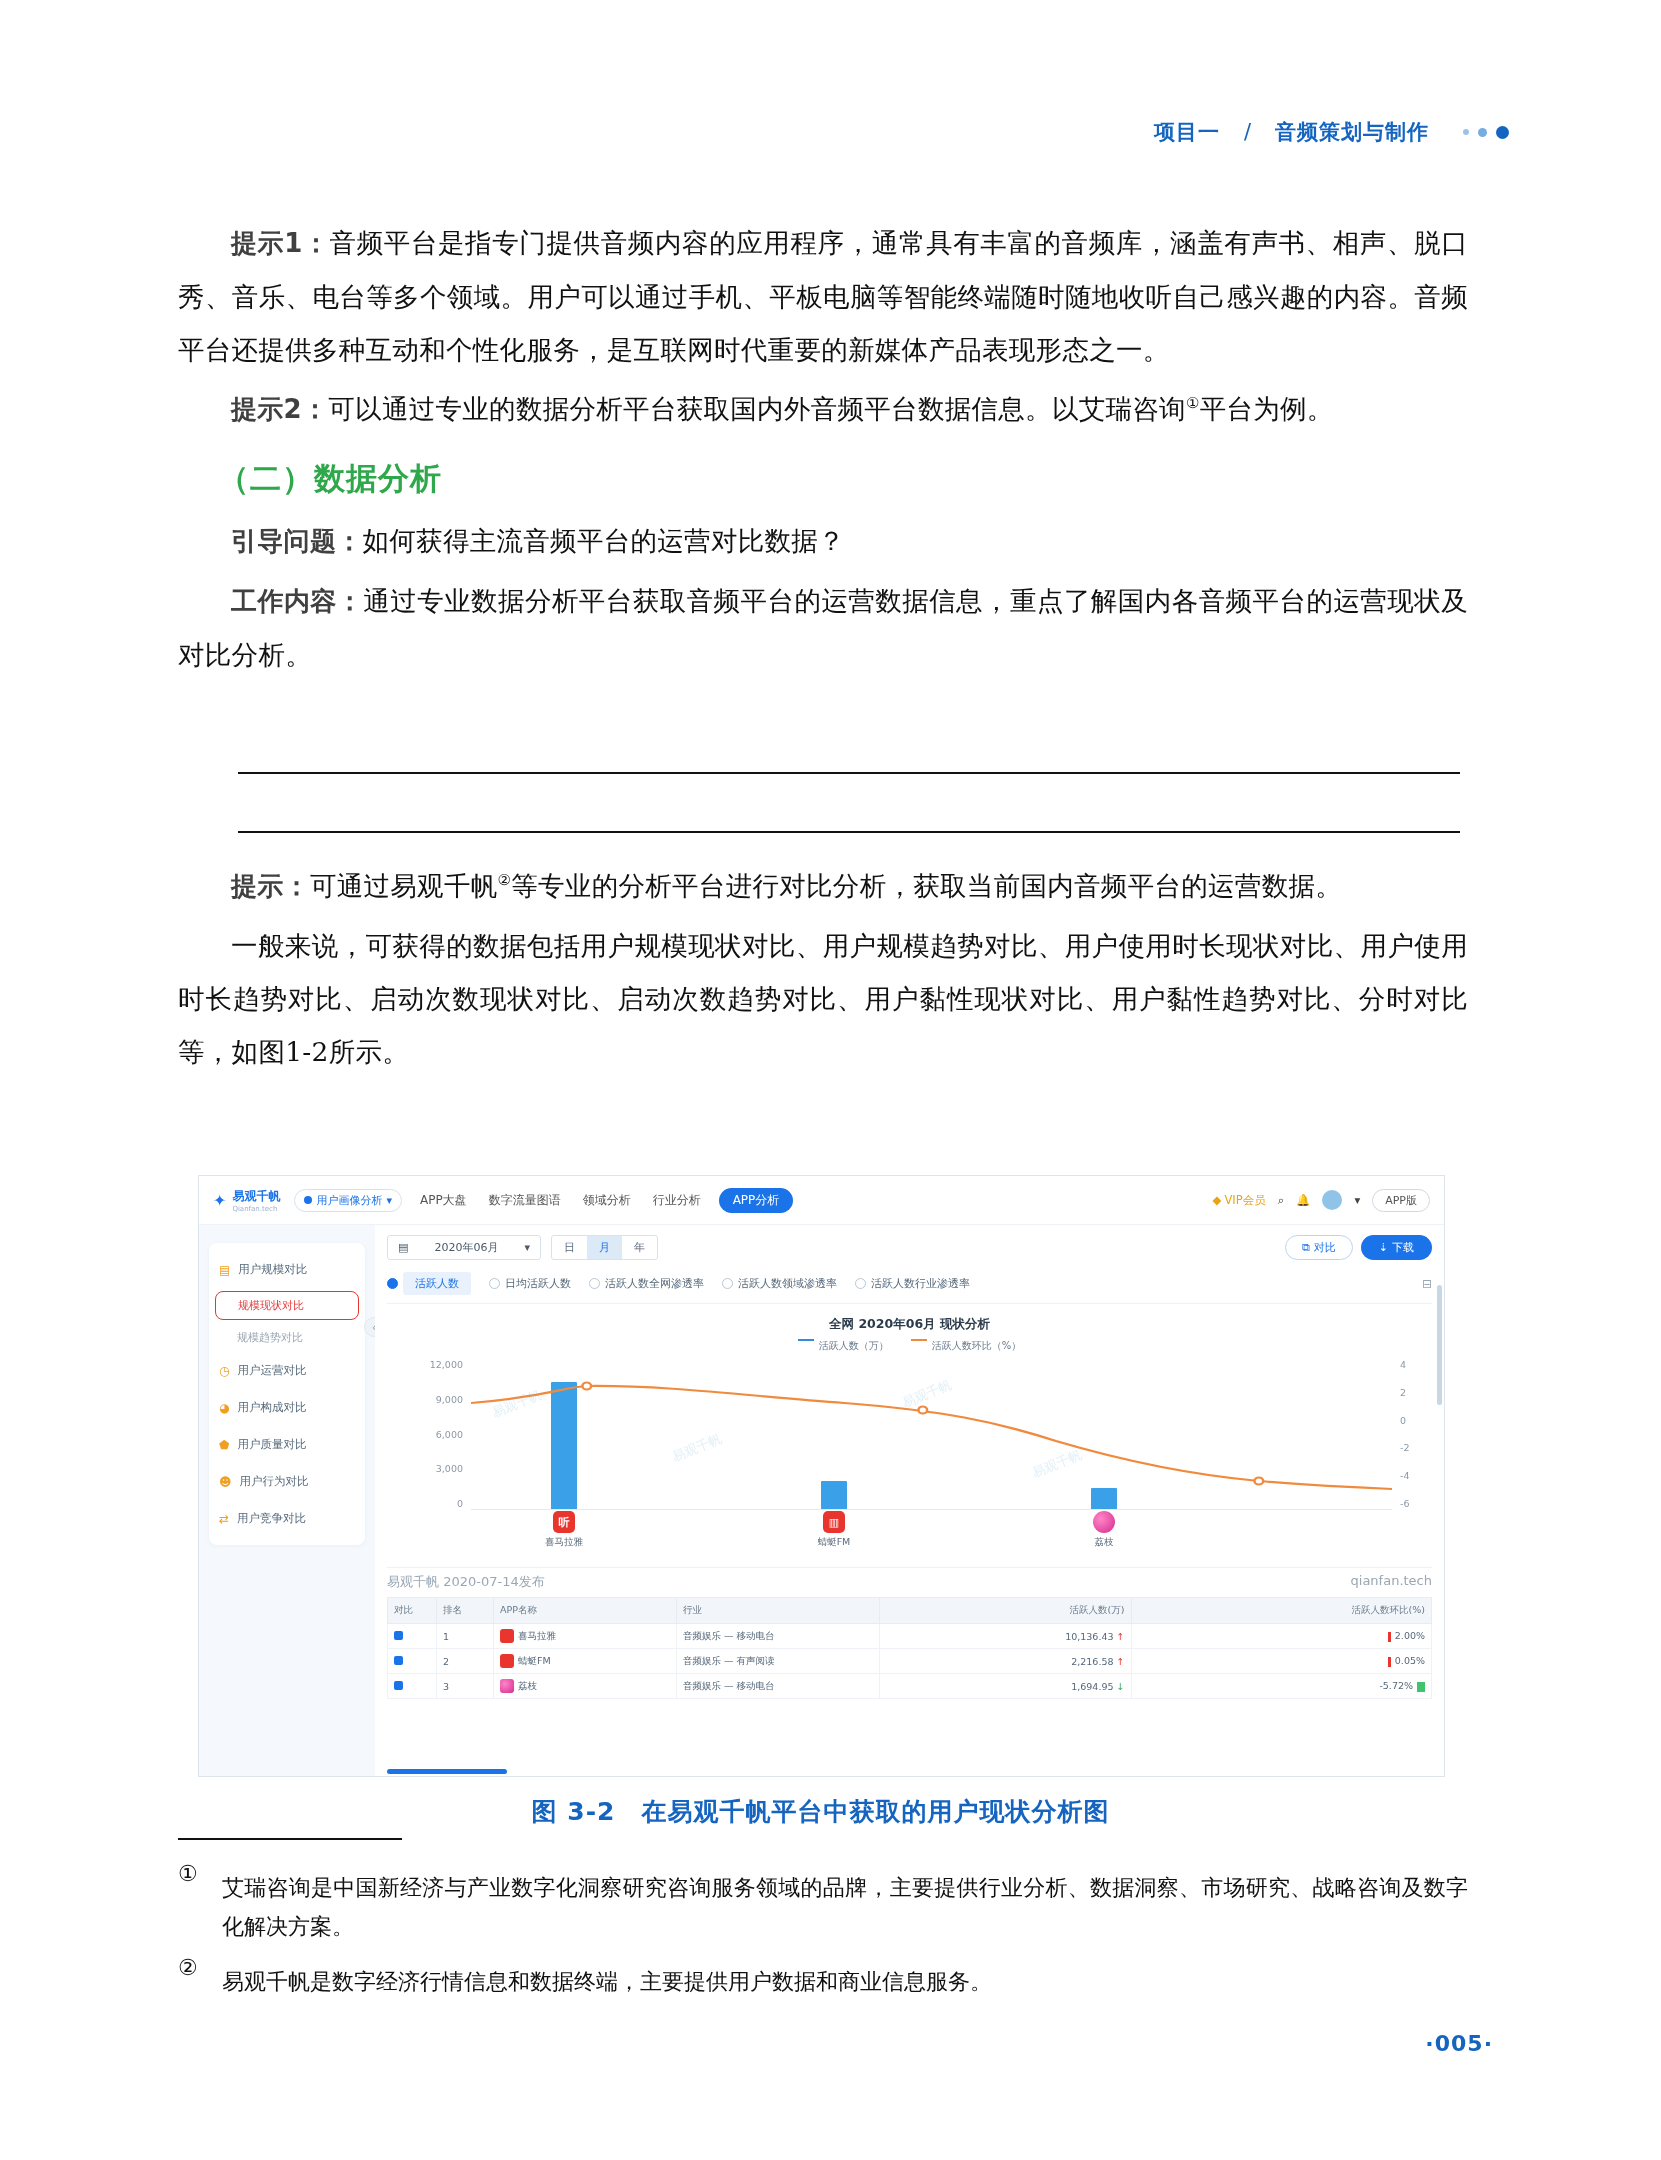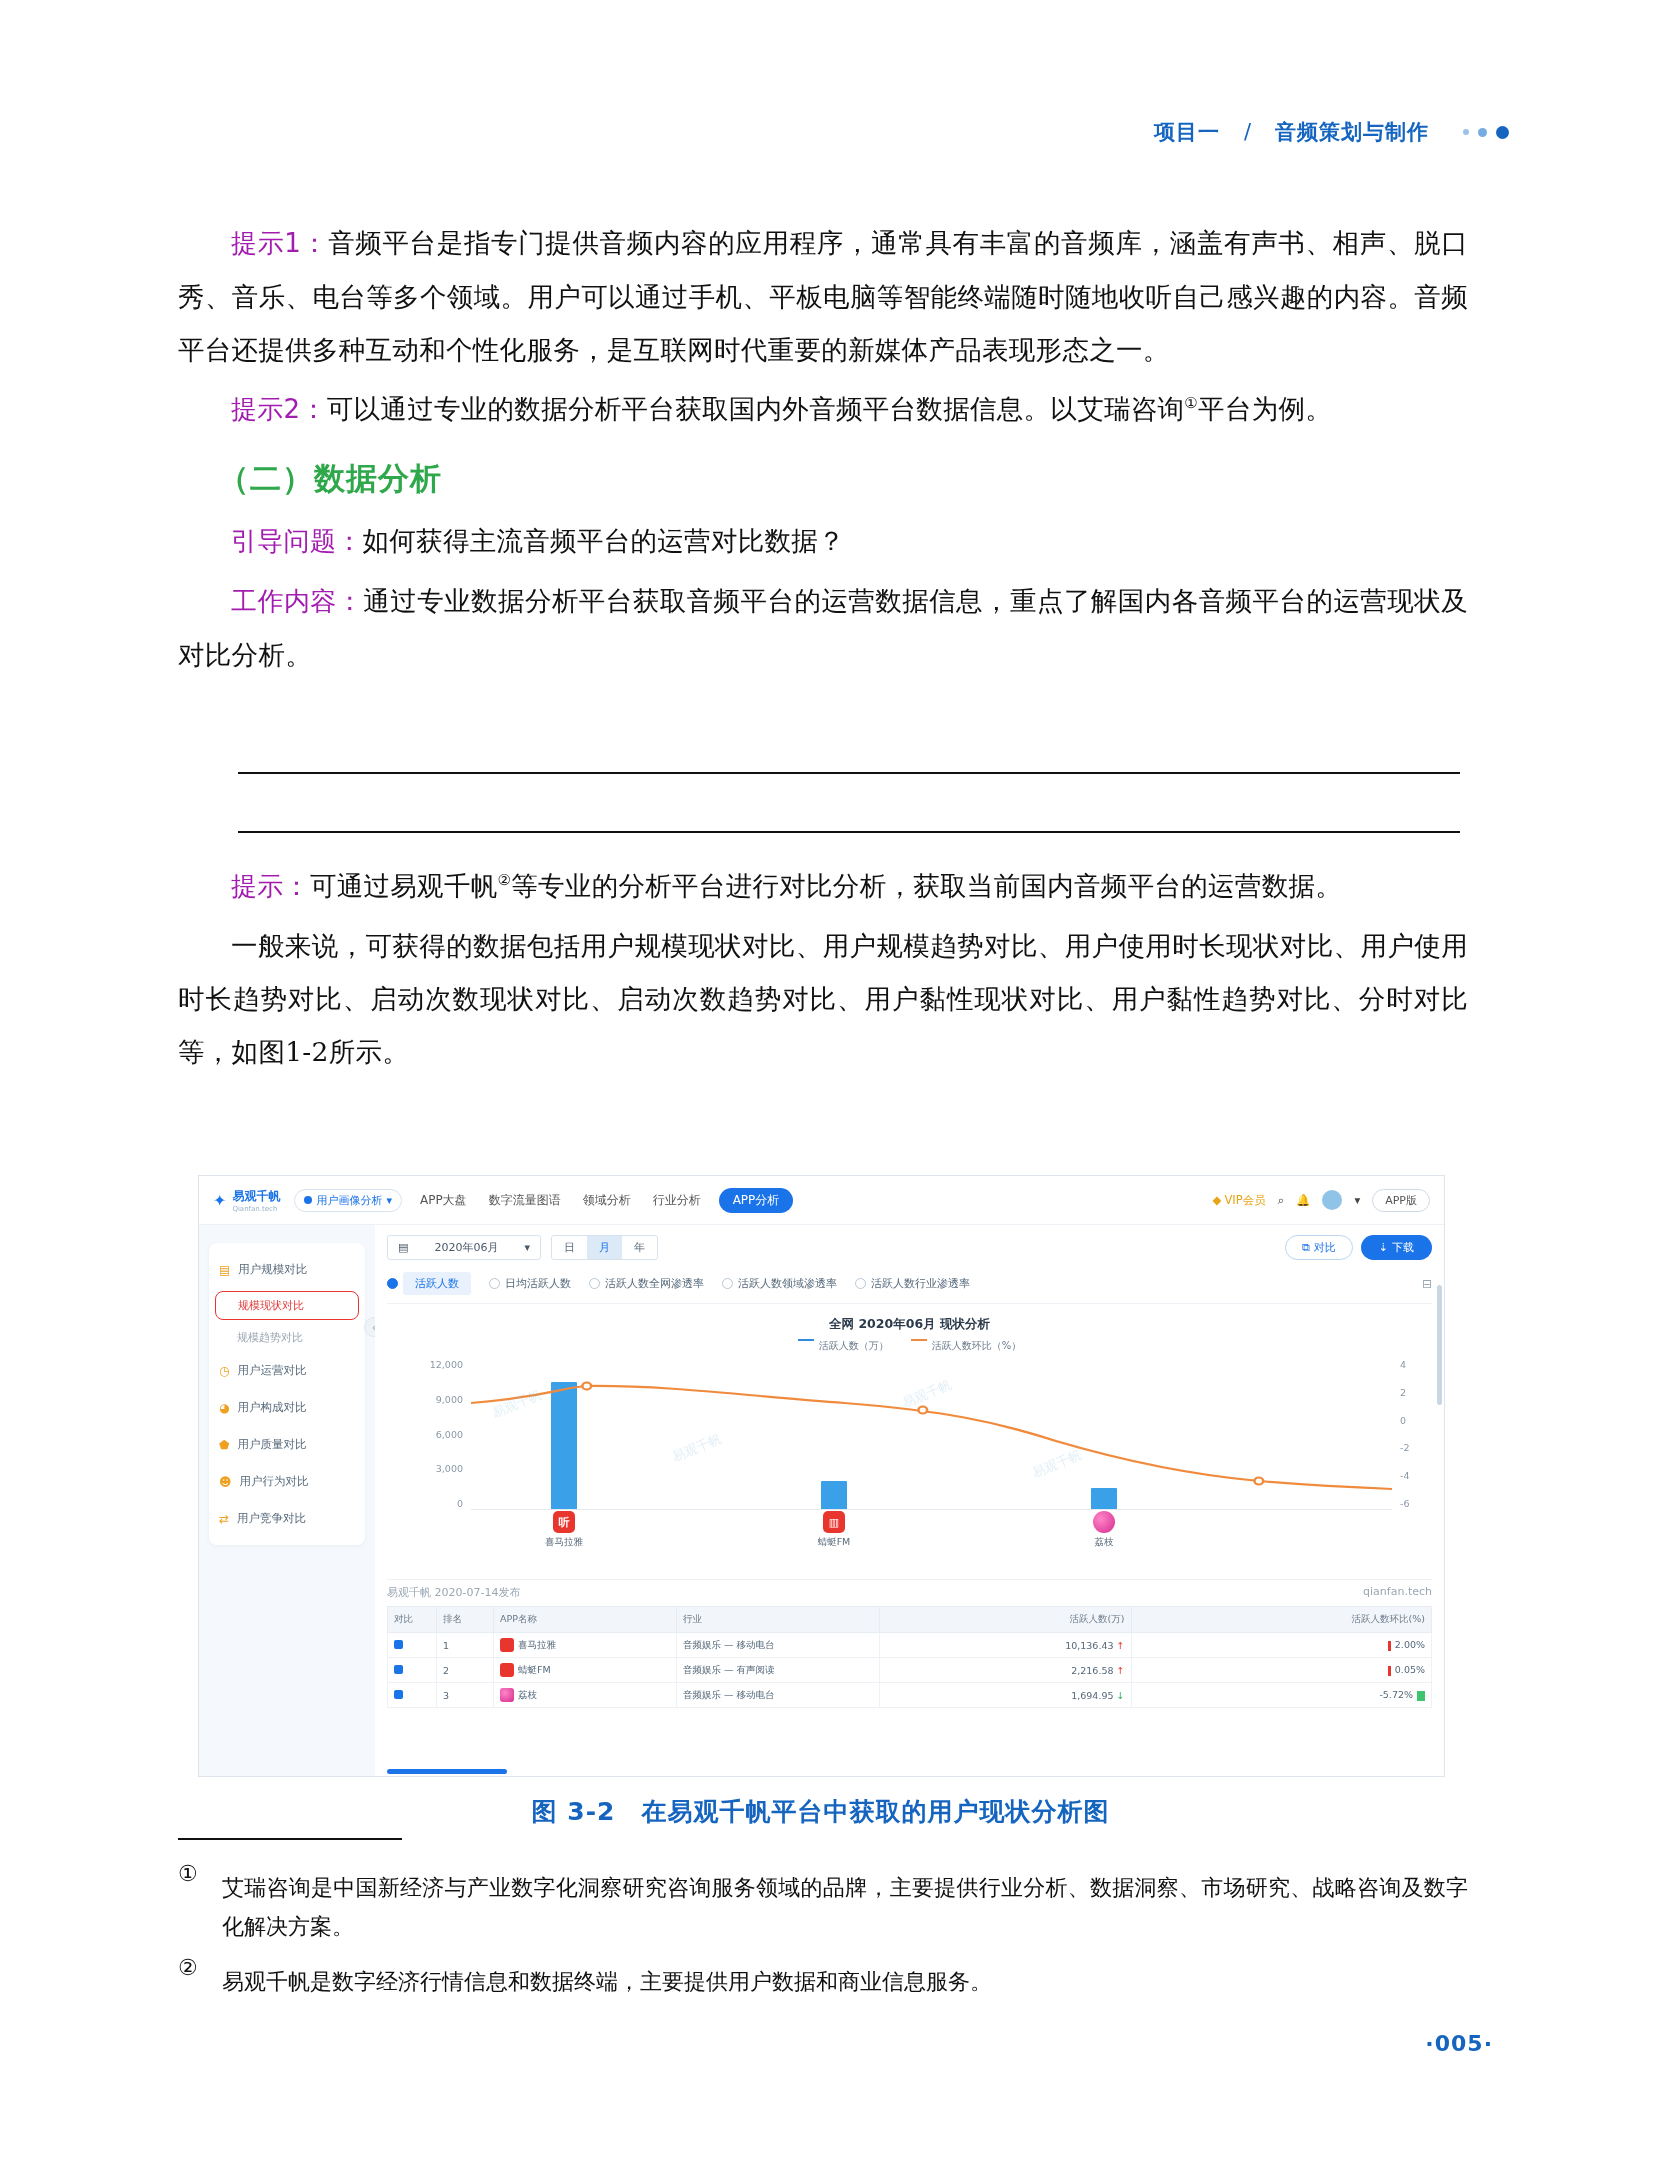--- a/index.html
+++ b/index.html
@@ -54,22 +54,22 @@
   p.para {
     margin: 0 0 6px 0;
     font-size: 26.5px;
     line-height: 53px;
     text-align: justify;
     text-indent: 0;
     letter-spacing: 0.3px;
   }
   p.indent { text-indent: 53px; }
   .lbl-blue {
-    color: #a21caf;
-    font-weight: normal;
+    color: #404040;
+    font-weight: bold;
     font-family: "DejaVu Sans", "Liberation Sans", sans-serif;
     font-size: 26px;
   }
   sup.fn {
     font-size: 15px;
     vertical-align: super;
     line-height: 0;
   }
 
   h2.sec {
@@ -276,21 +276,21 @@
     position:absolute; left: 84px; right: 40px; top: 152px; height: 48px;
   }
   .app-tick { position:absolute; text-align:center; width: 70px; font-size: 9.5px; color:#5a6b7c;}
   .app-icon {
     width: 22px; height: 22px; border-radius: 5px; margin: 0 auto 3px auto;
     display:flex; align-items:center; justify-content:center; color:#fff; font-size: 11px; font-weight:bold;
   }
   .ic-red { background:#e8352e;}
   .ic-pink { background: radial-gradient(circle at 35% 35%, #ff86c8, #d62a8f); border-radius:50%;}
   .chart-foot {
-    display:flex; font-size: 11px; color:#9aa7b4; margin-top: 20px;
+    display:flex; font-size: 13px; color:#9aa7b4; margin-top: 8px;
     border-top: 1px solid #eef2f6; padding-top: 5px;
   }
   .chart-foot .right { margin-left:auto;}
 
   
   table.ss-table { width: 100%; border-collapse: collapse; margin-top: 6px; font-size: 9.5px;}
   table.ss-table th {
     background: #f2f6fa; color:#6a7a8a; font-weight: normal;
     border: 1px solid #e6ecf2; padding: 6px 6px; text-align: left;
   }

